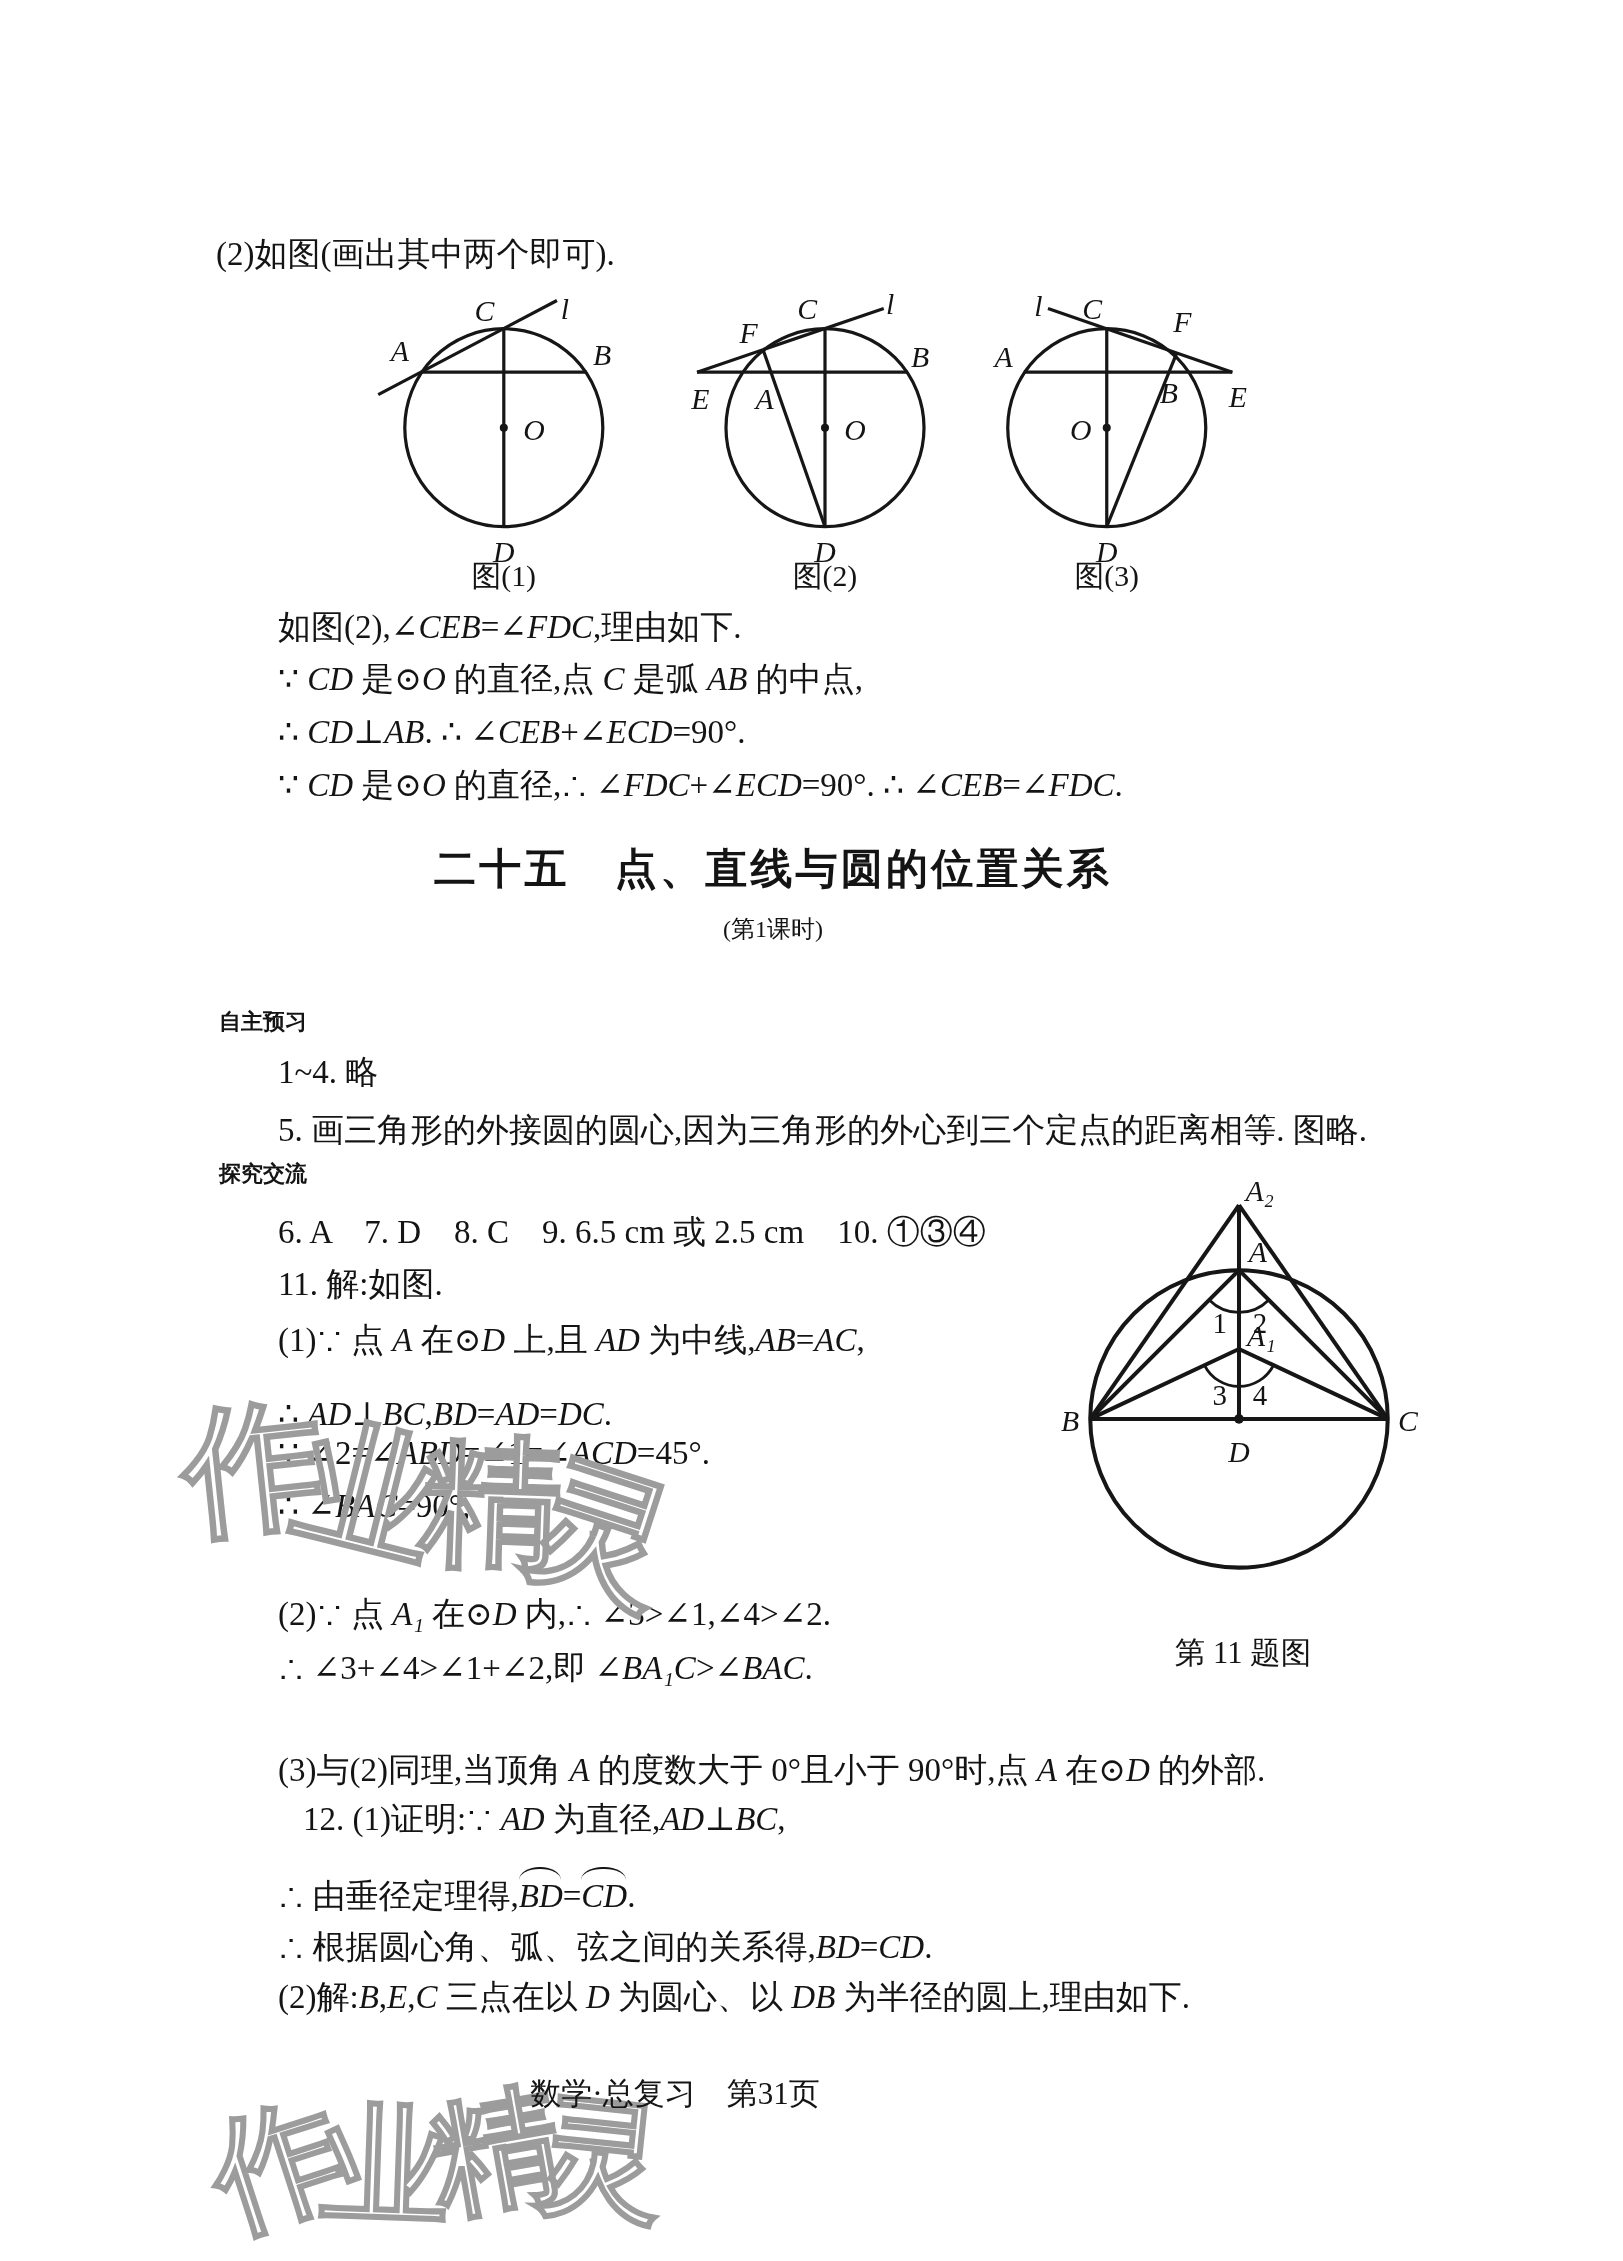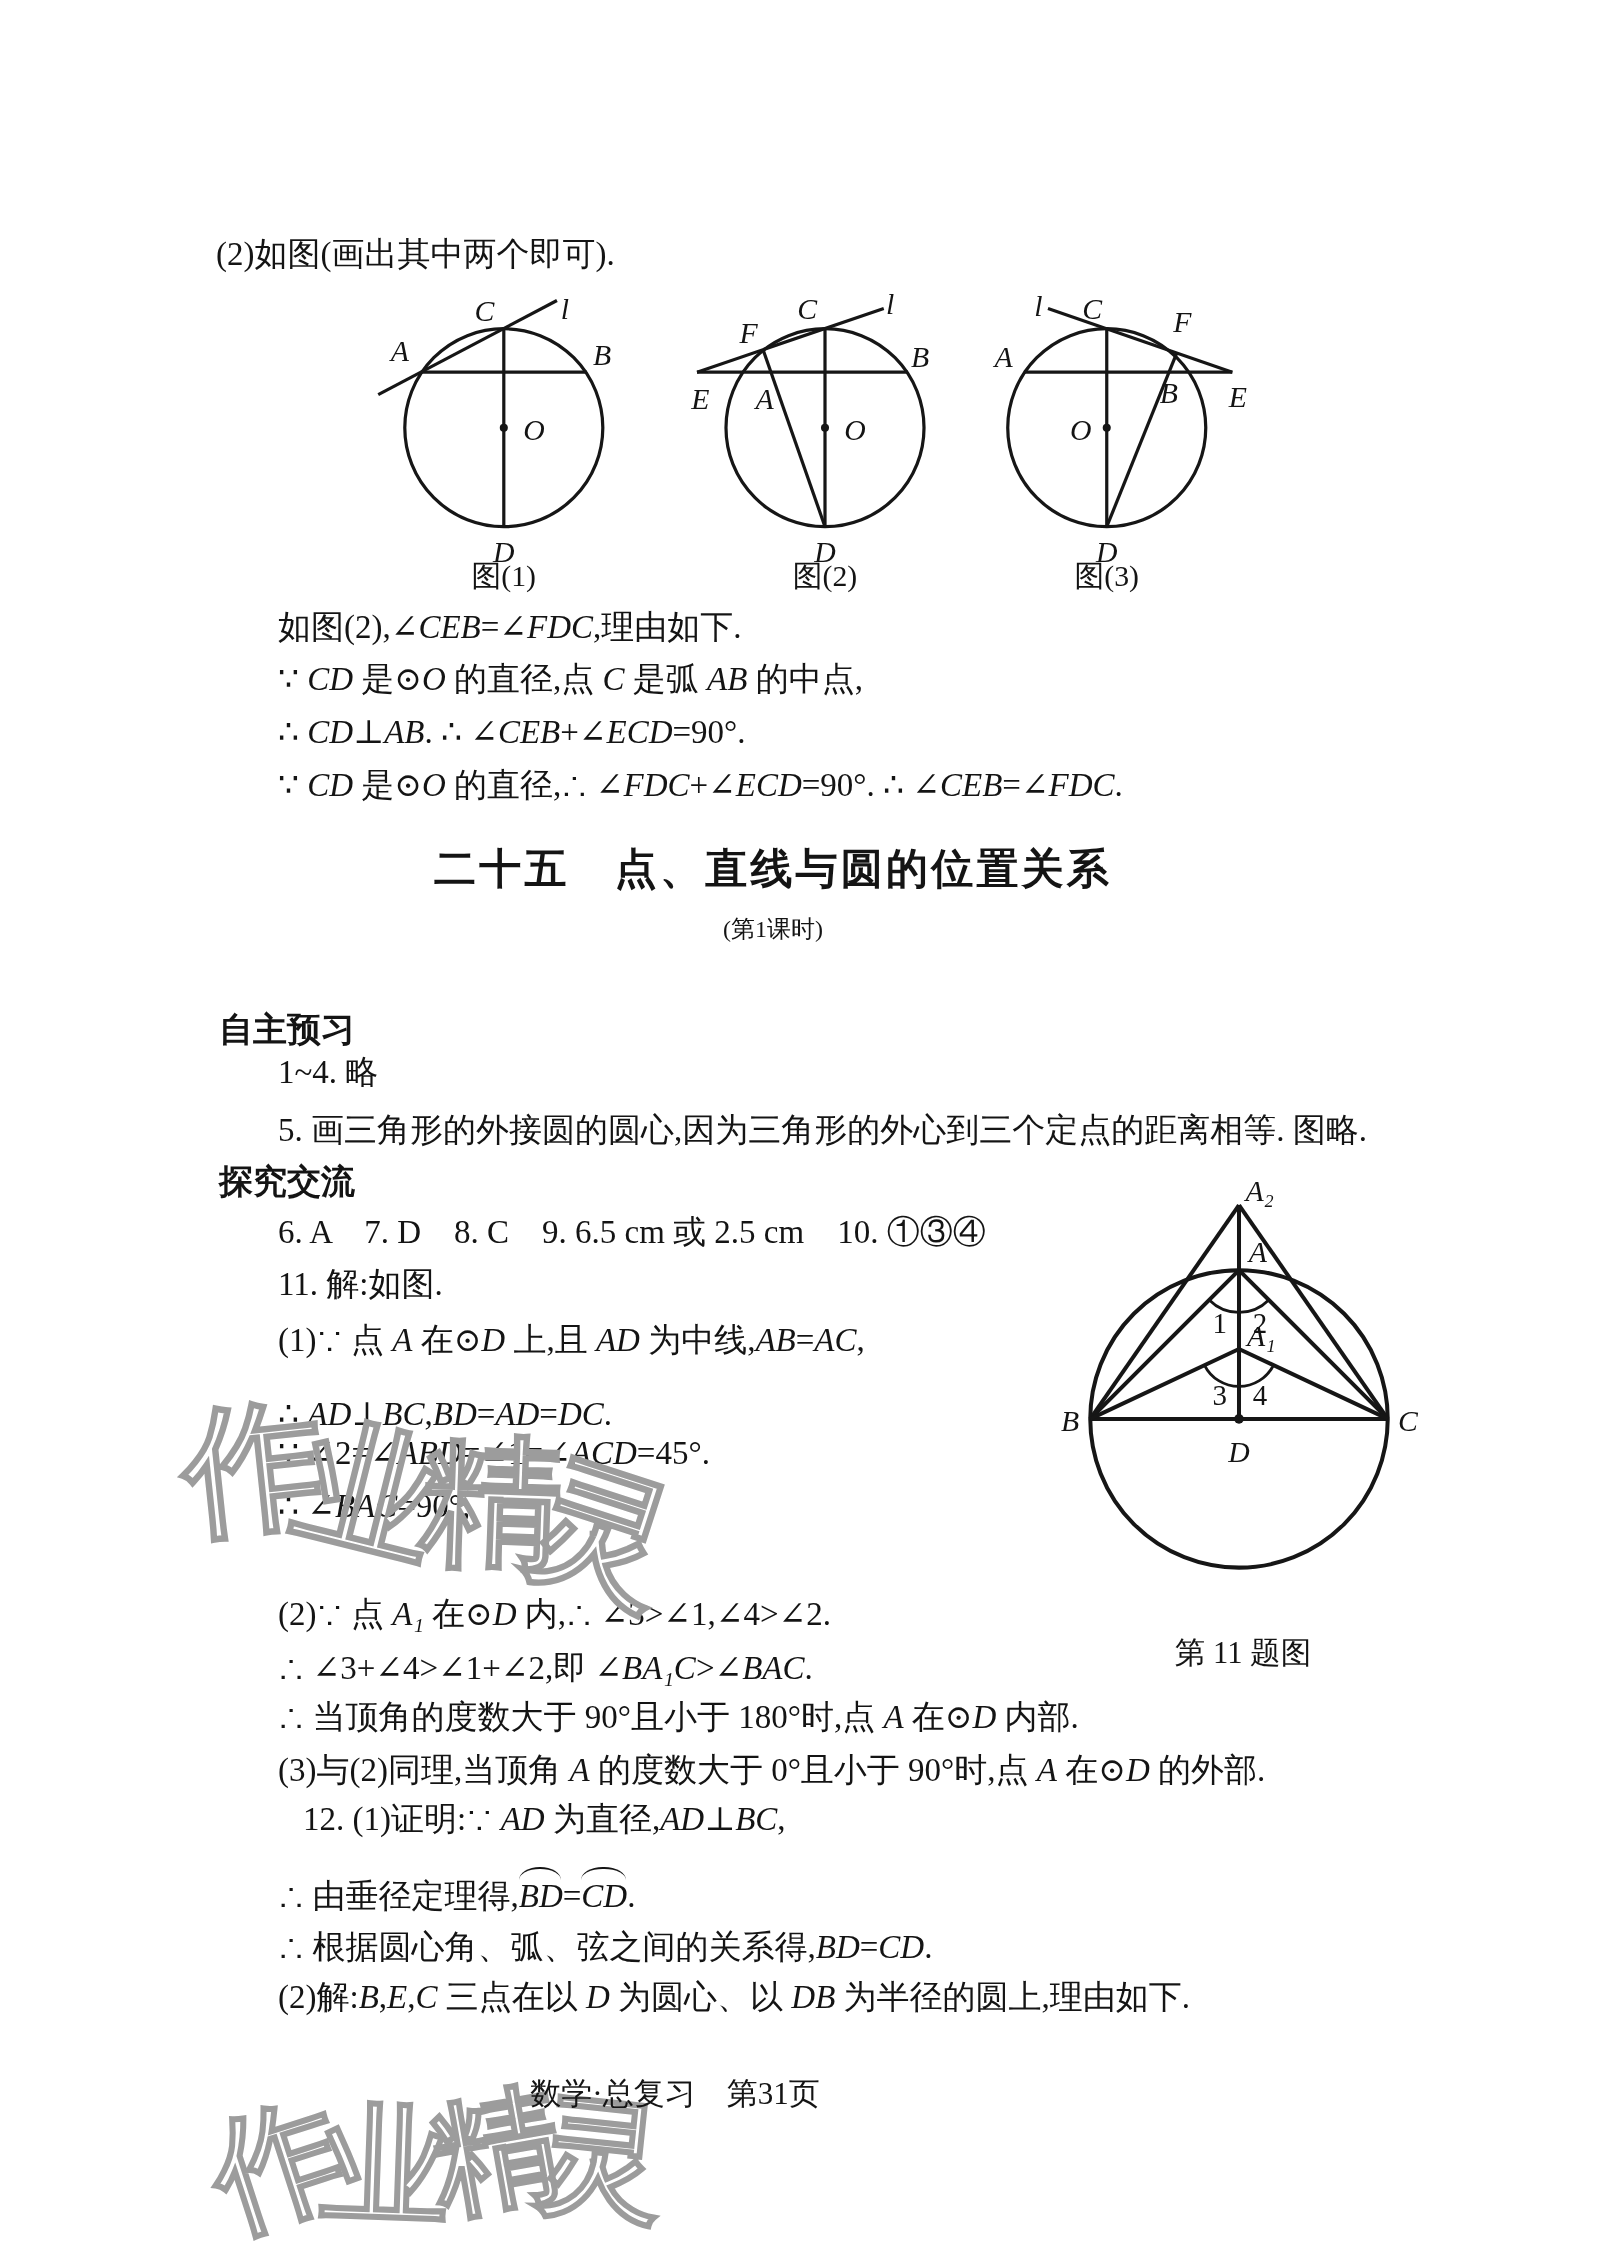--- a/index.html
+++ b/index.html
@@ -5,21 +5,21 @@
   html,body{margin:0;padding:0;}
   body{
     width:1624px;height:2261px;position:relative;background:#ffffff;
     font-family:"Liberation Serif","DejaVu Serif",serif;color:#141414;
     overflow:hidden;
   }
   .page{position:absolute;inset:0;}
   .line{position:absolute;font-size:33px;line-height:1.3;white-space:pre;}
   .line i{font-style:italic;font-family:"Liberation Serif","DejaVu Serif",serif;}
   .hdr{position:absolute;font-family:Liberation Mono, monospace;
-       font-weight:bold;font-size:34px;white-space:pre;}
+       font-weight:bold;font-size:22px;white-space:pre;}
   .centerband{position:absolute;left:121px;width:1304px;text-align:center;}
   .title{font-family:"Liberation Sans","DejaVu Sans",sans-serif;font-weight:bold;
          font-size:42px;letter-spacing:3.2px;white-space:pre;}
   .session{font-size:24px;white-space:pre;}
   .footer{position:absolute;left:0;width:1350px;text-align:center;font-size:31px;white-space:pre;}
   
   .arcv{position:relative;display:inline-block;font-style:italic;}
   .arcv::before{content:"";position:absolute;left:0;right:1.6px;top:-8px;height:11.3px;
       border-top:2.4px solid #141414;border-radius:50% 50% 0 0 / 100% 100% 0 0;}
   
@@ -118,21 +118,20 @@
 
   <div class="hdr" style="left:219px;top:1159px;">探究交流</div>
   <div class="line" style="left:278px;top:1211px;">6. A　7. D　8. C　9. 6.5 cm 或 2.5 cm　10. ①③④</div>
   <div class="line" style="left:278px;top:1263px;">11. 解:如图.</div>
   <div class="line" style="left:278px;top:1319px;">(1)∵ 点 <i>A</i> 在⊙<i>D</i> 上,且 <i>AD</i> 为中线,<i>AB</i>=<i>AC</i>,</div>
   <div class="line" style="left:278px;top:1374px;margin-top:19px;">∴ <i>AD</i>⊥<i>BC</i>,<i>BD</i>=<i>AD</i>=<i>DC</i>.</div>
   <div class="line" style="left:278px;top:1432px;">∵ ∠2=∠<i>ABD</i>=∠1=∠<i>ACD</i>=45°.</div>
   <div class="line" style="left:278px;top:1485px;">∴ ∠<i>BAC</i>=90°,</div>
   <div class="line" style="left:278px;top:1593px;">(2)∵ 点 <i>A₁</i> 在⊙<i>D</i> 内,∴ ∠3&gt;∠1,∠4&gt;∠2.</div>
   <div class="line" style="left:278px;top:1647px;">∴ ∠3+∠4&gt;∠1+∠2,即 ∠<i>BA₁C</i>&gt;∠<i>BAC</i>.</div>
-  <div class="line" style="left:278px;top:1696px;">∴ 当顶角的度数大于 90°且小于 180°时,点 <i>A</i> 在⊙<i>D</i> 内部.</div>
   <div class="line" style="left:278px;top:1749px;">(3)与(2)同理,当顶角 <i>A</i> 的度数大于 0°且小于 90°时,点 <i>A</i> 在⊙<i>D</i> 的外部.</div>
   <div class="line" style="left:278px;top:1798px;margin-left:25px;">12. (1)证明:∵ <i>AD</i> 为直径,<i>AD</i>⊥<i>BC</i>,</div>
   <div class="line" style="left:278px;top:1926px;">∴ 根据圆心角、弧、弦之间的关系得,<i>BD</i>=<i>CD</i>.</div>
   <div class="line" style="left:278px;top:1875px;">∴ 由垂径定理得,<i class="arcv">BD</i>=<i class="arcv">CD</i>.</div>
   <div class="line" style="left:278px;top:1976px;">(2)解:<i>B</i>,<i>E</i>,<i>C</i> 三点在以 <i>D</i> 为圆心、以 <i>DB</i> 为半径的圆上,理由如下.</div>
 
   <svg style="left:1038px;top:1159px;width:402px;height:523px;" viewBox="1290 1440 500 650">
     <circle class="stroke" cx="1540" cy="1763" r="185" stroke-width="5"></circle>
     <line class="stroke" x1="1355" y1="1763" x2="1725" y2="1763" stroke-width="5"></line>
     <line class="stroke" x1="1540" y1="1497" x2="1540" y2="1763" stroke-width="5"></line>

